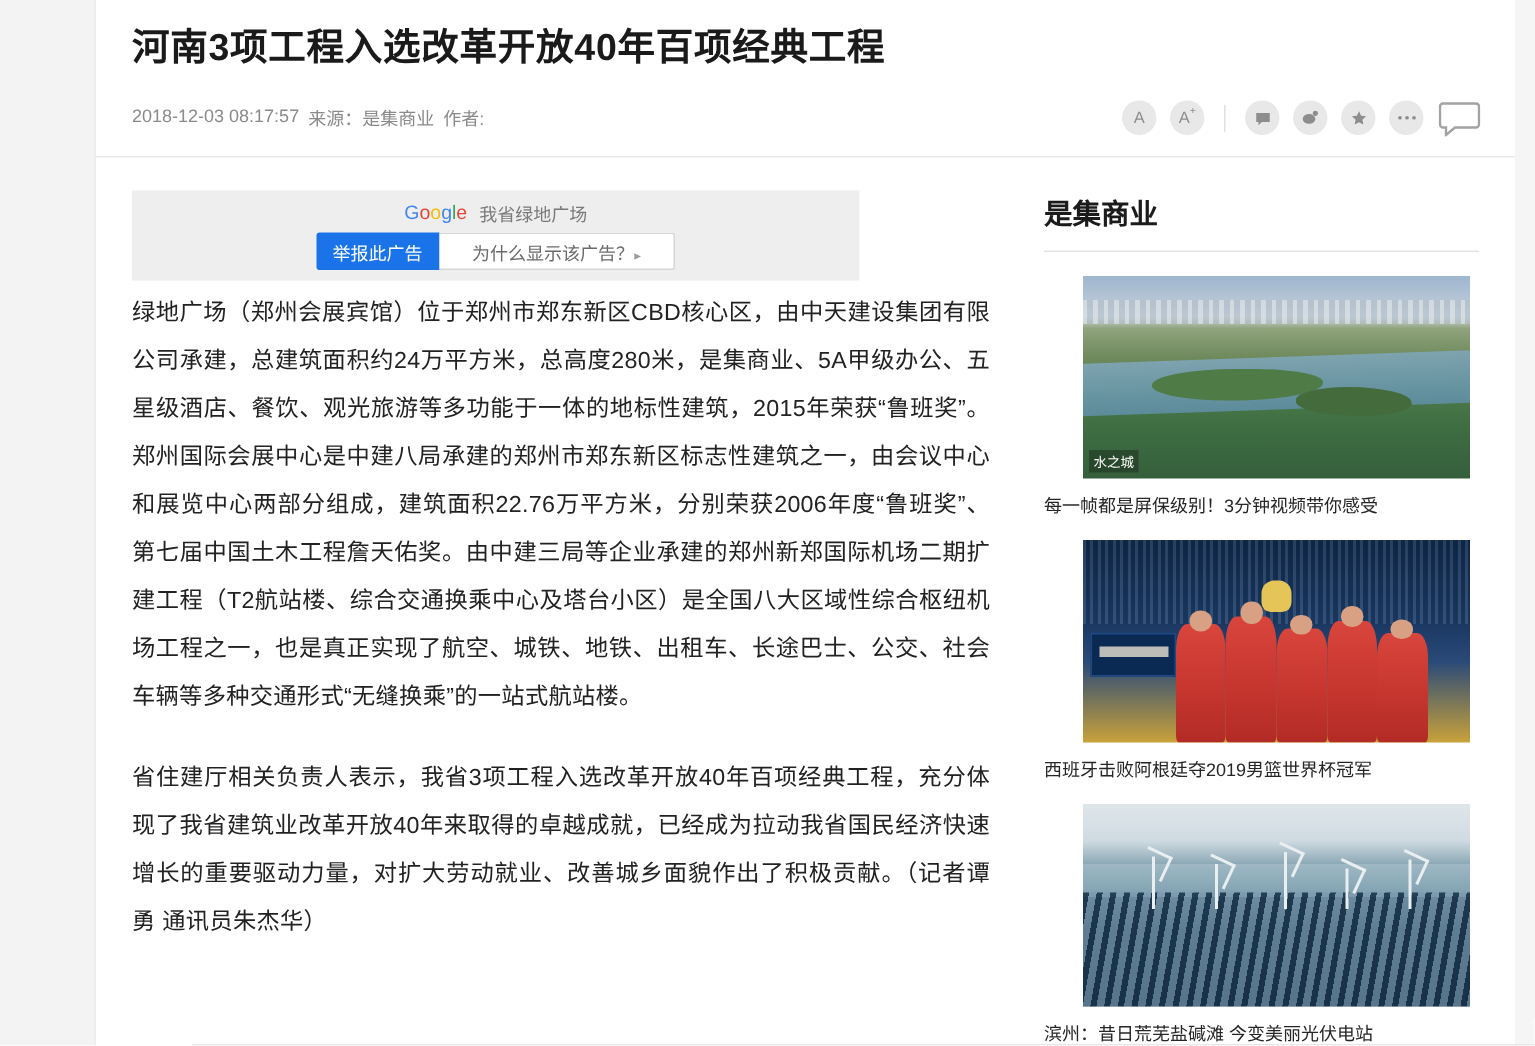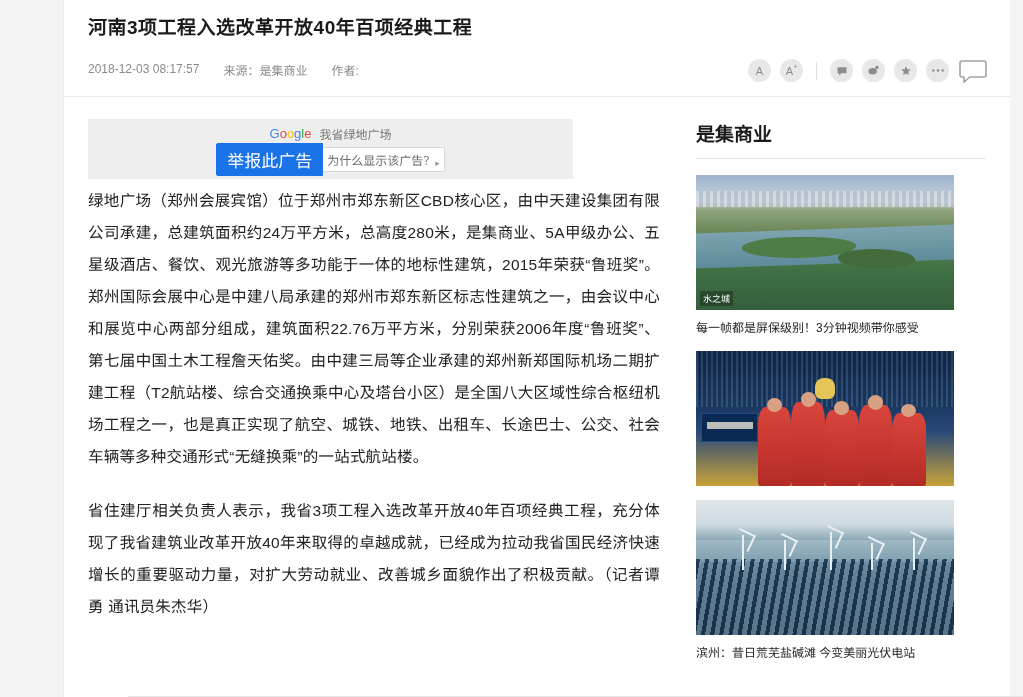--- a/index.html
+++ b/index.html
@@ -27,40 +27,40 @@
     background: #f5f5f5;
   }
   .content {
     position: absolute; left: 64px; top: 0; width: 946px; height: 697px;
     background: #fff;
   }
   
   .headline {
     margin: 0;
     padding: 16px 40px 0 24px;
-    font-size: 19px;
+    font-size: 25px;
     font-weight: bold;
     color: #1a1a1a;
     letter-spacing: 0.5px;
     line-height: 1.3;
   }
   .meta-row {
     display: flex;
     align-items: center;
     padding: 16px 20px 0 24px;
     border-bottom: 1px solid #e9e9e9;
     height: 56px;
     position: relative;
   }
   .meta-text {
     font-size: 12px;
     color: #8a8a8a;
     display: flex;
     align-items: center;
-    gap: 24px;
+    gap: 6px;
     padding-bottom: 14px;
   }
   .meta-text span { white-space: nowrap; }
   .meta-source-link { color: #8a8a8a; }
   .tools {
     position: absolute;
     right: 22px;
     bottom: 12px;
     display: flex;
     align-items: center;
@@ -119,30 +119,30 @@
   .g-logo .y { color: #FBBC05; }
   .g-logo .g { color: #34A853; }
   .ad-btn-row {
     display: flex; align-items: center; justify-content: center;
     gap: 0px;
     height: 22px;
   }
   .ad-report {
     background: #1a73e8;
     color: #ffffff;
-    font-size: 17px;
+    font-size: 12px;
     padding: 3px 10px;
     border: 1px solid #1a73e8;
     border-radius: 2px 0 0 2px;
   }
   .ad-why {
     background: #ffffff;
     color: #6b6b6b;
     font-size: 12px;
-    padding: 3px 4px;
+    padding: 3px 22px;
     border: 1px solid #d6d6d6;
     border-left: none;
     border-radius: 0 2px 2px 0;
     display: flex; align-items: flex-end; gap: 0;
   }
   .ad-why .chev { font-size: 9px; color: #9a9a9a; }
   .article p {
     margin: 0 0 22px 0;
     font-size: 15.5px;
     line-height: 32px;
@@ -159,20 +159,21 @@
     padding-bottom: 12px;
     border-bottom: 1px solid #e3e3e3;
     margin: 0 0 16px 0;
   }
   .hot-item { margin-bottom: 14px; }
   .hot-thumb {
     width: 258px; height: 135px;
     position: relative;
     overflow: hidden;
     display: block;
+    margin-left: 26px;
   }
   .hot-cap {
     font-size: 12px;
     color: #262626;
     padding-top: 9px;
     line-height: 18px;
     white-space: nowrap;
     overflow: hidden;
   }
   .thumb-tag {
@@ -367,20 +368,21 @@
           <div class="hot-thumb t2">
             <div class="crowd"></div>
             <div class="board"></div>
             <div class="trophy"></div>
             <div class="p p1"></div>
             <div class="p p2"></div>
             <div class="p p3"></div>
             <div class="p p4"></div>
             <div class="p p5"></div>
           </div>
+          <div class="hot-cap">西班牙击败阿根廷夺2019男篮世界杯冠军</div>
         </div>
 
         <div class="hot-item">
           <div class="hot-thumb t3">
             <div class="water3"></div>
             <div class="panels"></div>
             <div class="mill m1"></div>
             <div class="mill m2"></div>
             <div class="mill m3"></div>
             <div class="mill m4"></div>

